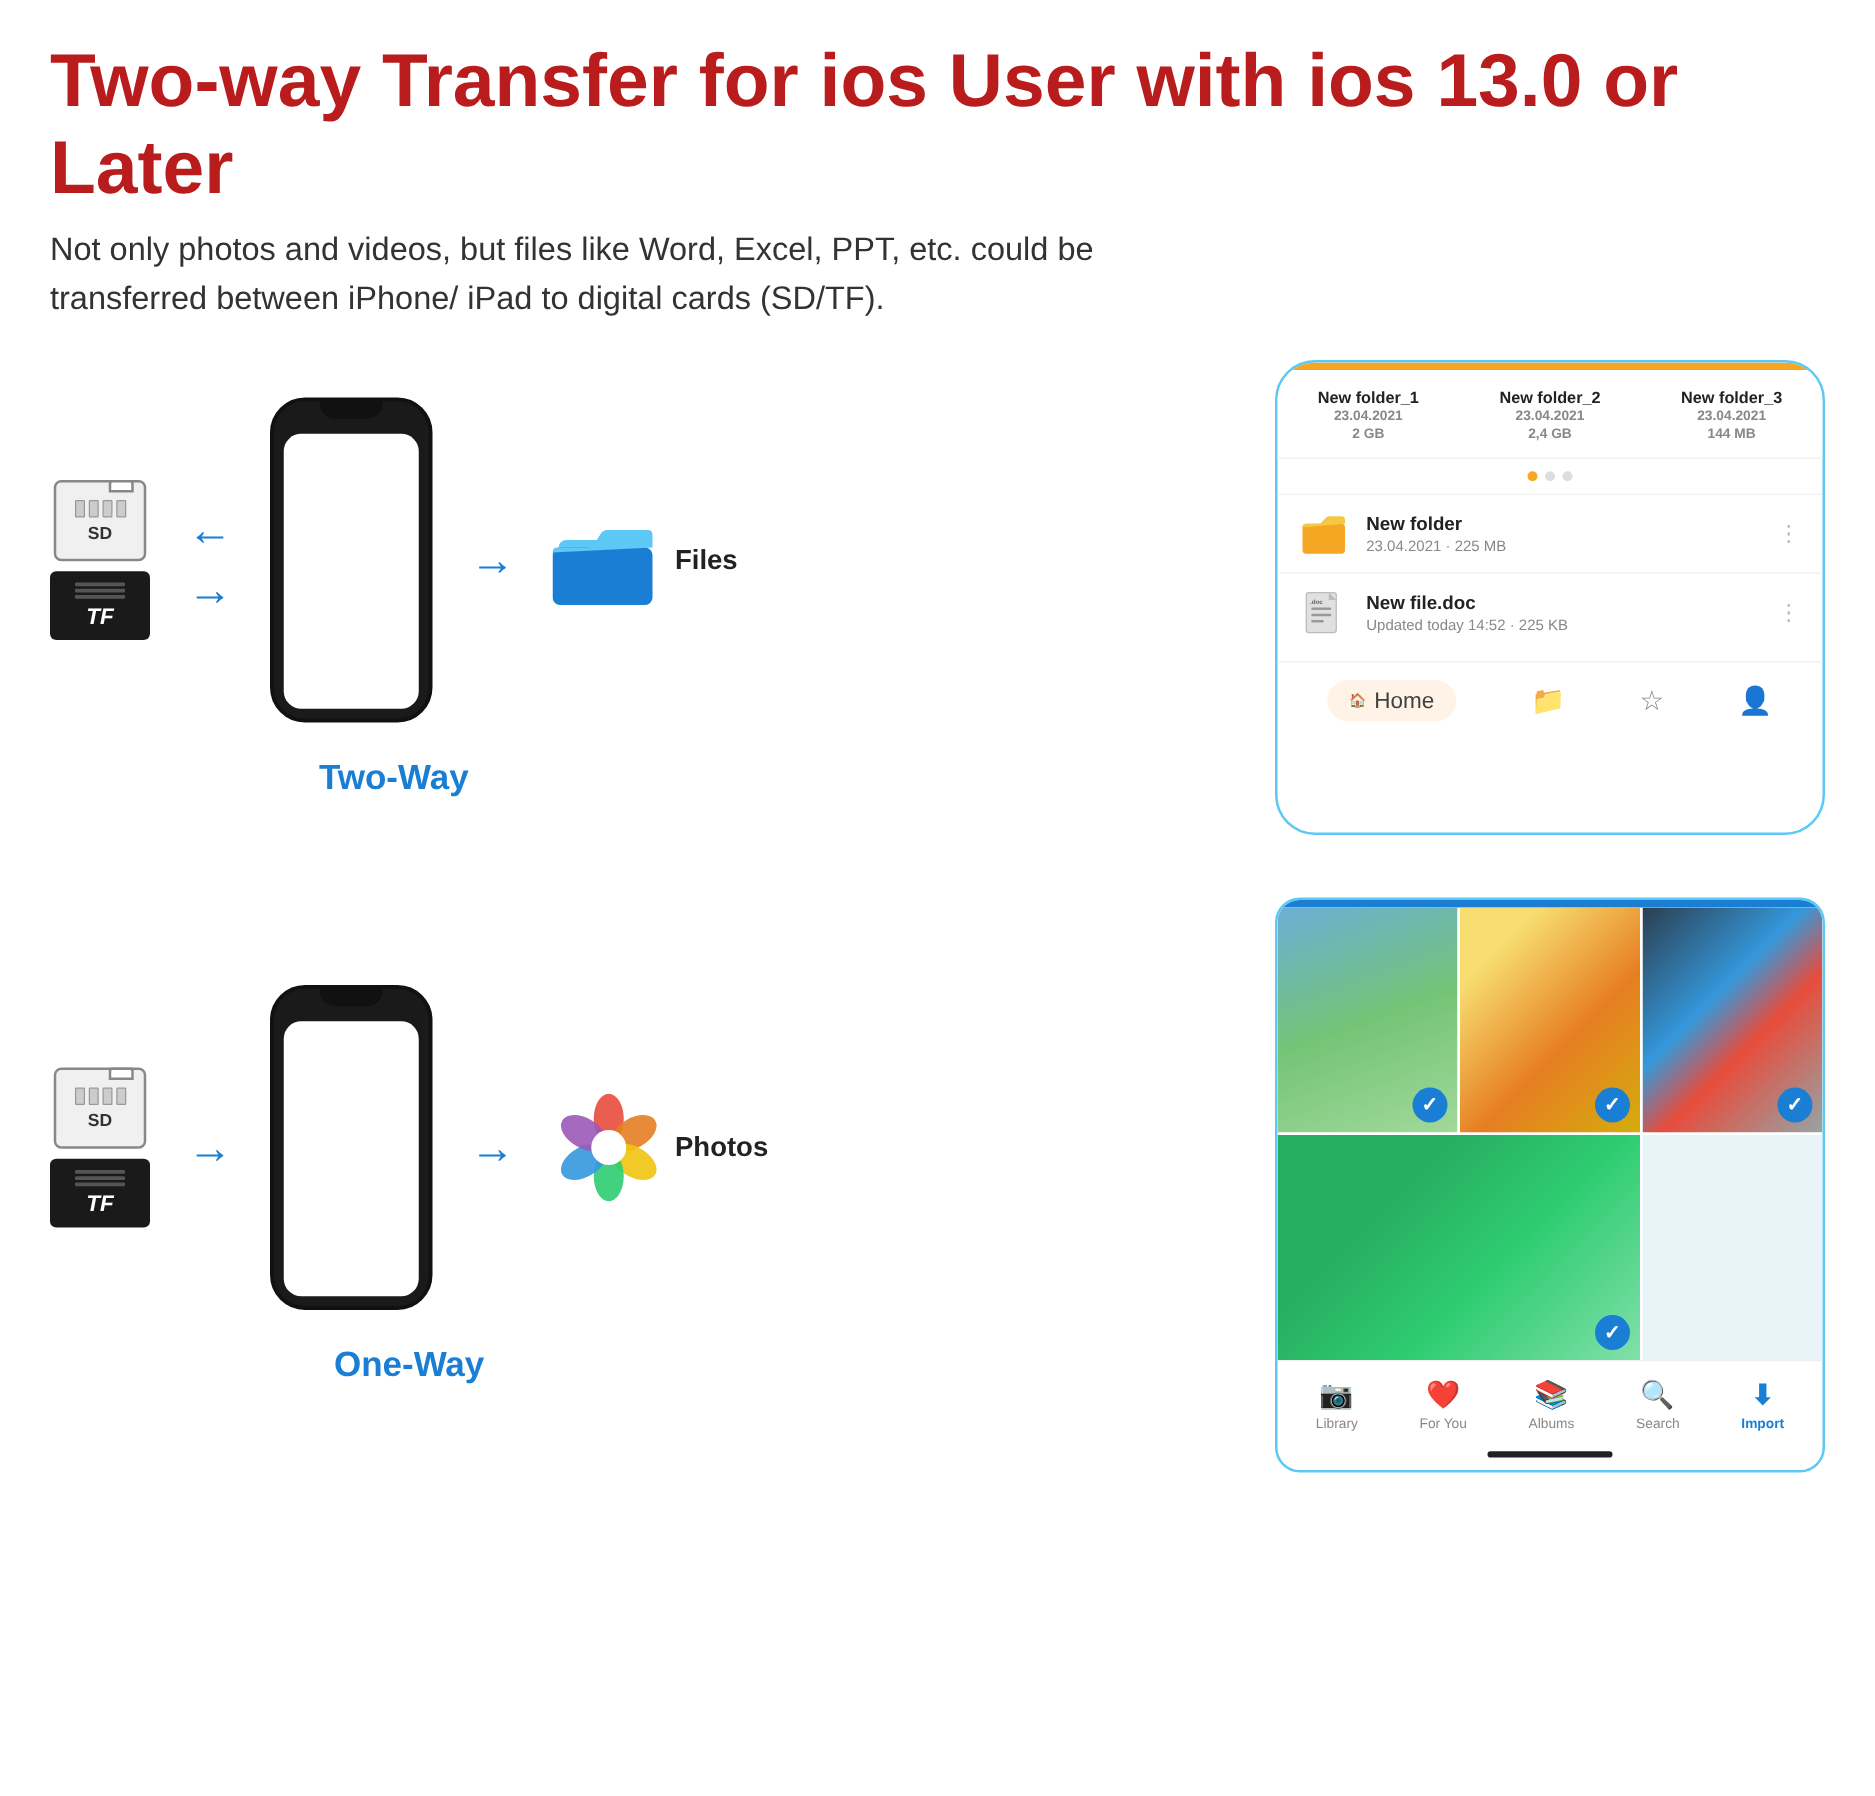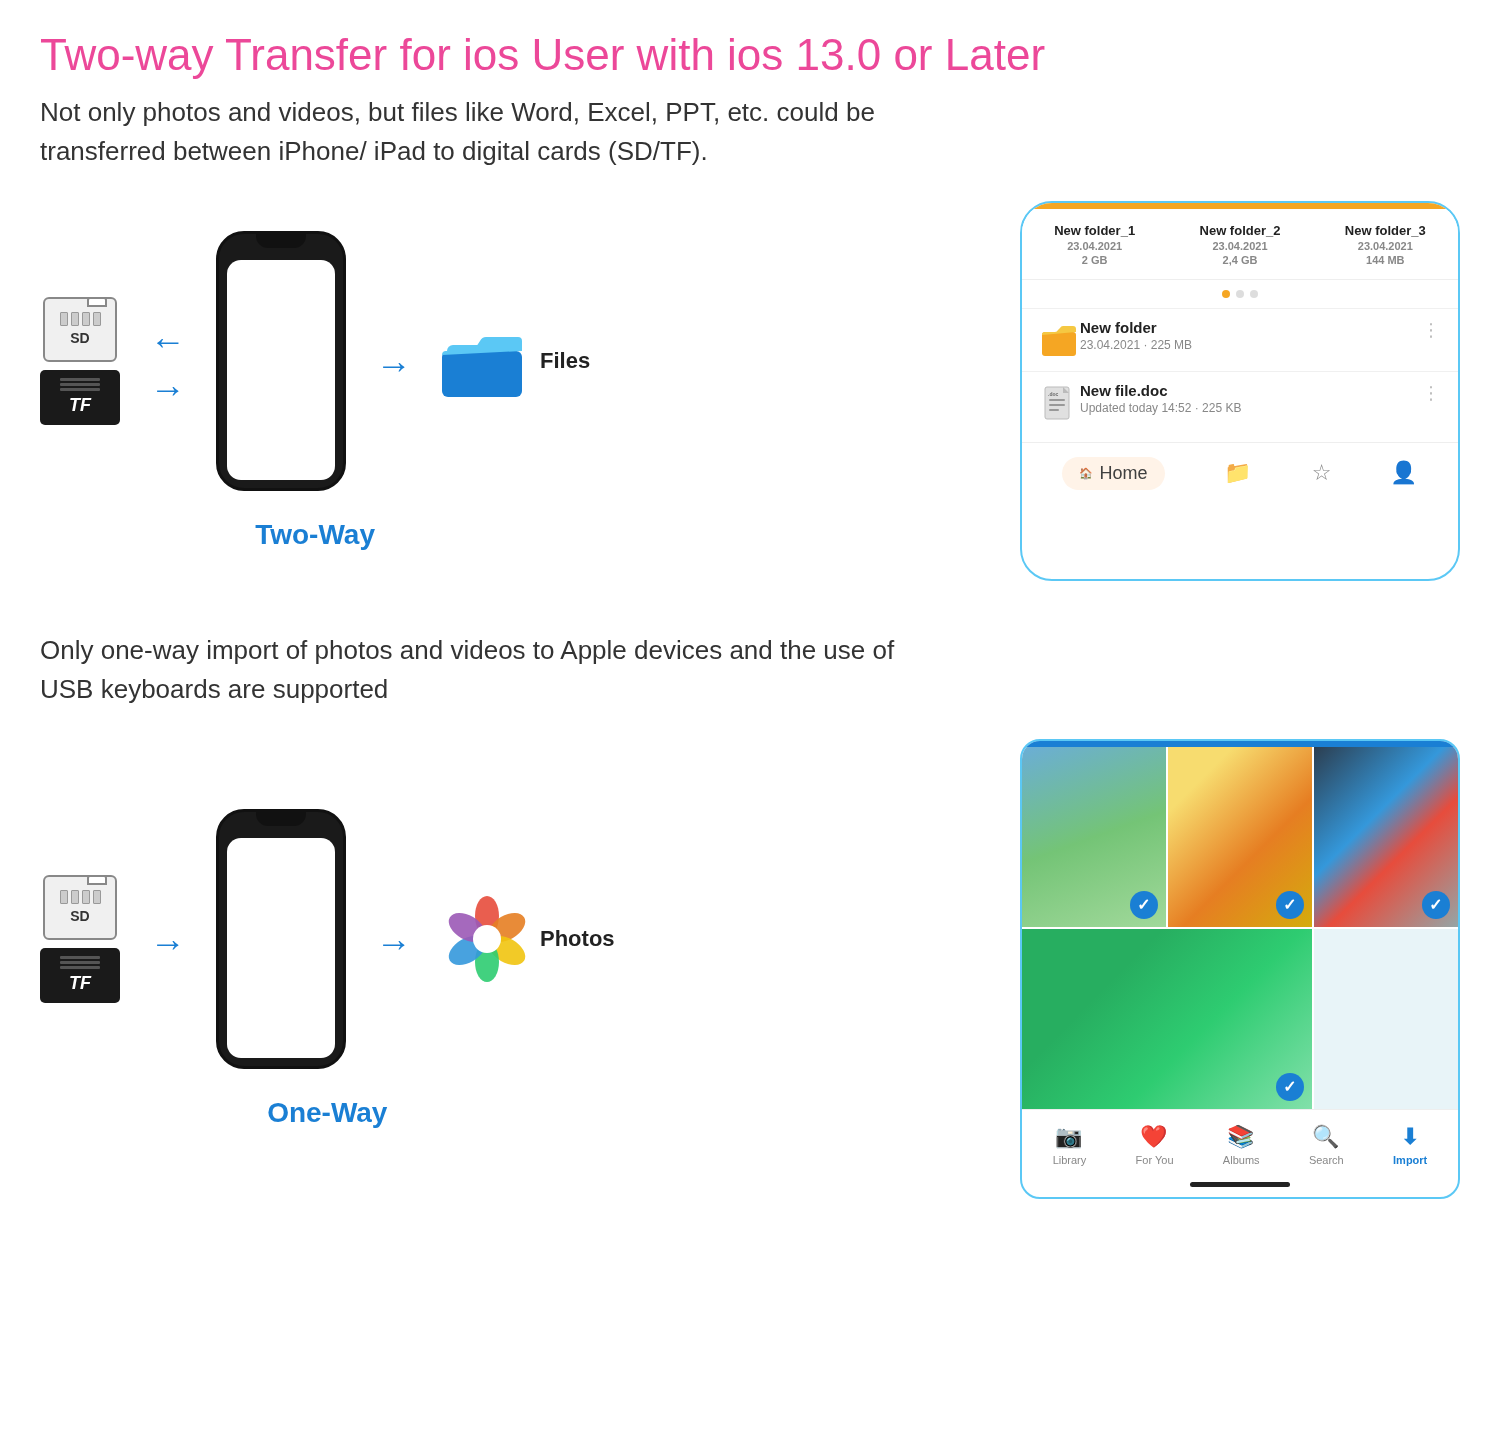--- a/index.html
+++ b/index.html
@@ -8,23 +8,23 @@
       background: #ffffff;
       width: 1500px;
       min-height: 1437px;
       padding: 30px 40px;
       color: #222;
     }
 
     .section { margin-bottom: 50px; }
 
     h1 {
-      font-size: 44px;
-      font-weight: 400;
-      color: #ec4899;
+      font-size: 60px;
+      font-weight: 700;
+      color: #b91c1c;
       line-height: 1.15;
       margin-bottom: 12px;
     }
 
     .subtitle {
       font-size: 26px;
       color: #333;
       line-height: 1.5;
       margin-bottom: 30px;
       max-width: 900px;
@@ -244,23 +244,23 @@
 
     .app-section-title {
       font-size: 16px;
       font-weight: 700;
       color: #222;
       padding: 8px 16px;
     }
 
     .app-file-row {
       display: flex;
-      align-items: flex-start;
+      align-items: center;
       padding: 10px 16px;
-      gap: 0;
+      gap: 13px;
       border-top: 1px solid #f0f0f0;
     }
     .app-file-icon {
       width: 42px;
       height: 42px;
       flex-shrink: 0;
       display: flex;
       align-items: center;
       justify-content: center;
     }
@@ -519,21 +519,20 @@
         </div>
         <div class="nav-item">
           <span class="nav-item-icon">👤</span>
         </div>
       </div>
     </div>
   </div>
 </div>
 
 <div class="section">
-  <p class="subtitle">Only one-way import of photos and videos to Apple devices and the use of USB keyboards are supported</p>
 
   <div class="diagram-row">
 
     <div class="diagram-left">
       <div style="display:flex; align-items:center; gap:30px;">
 
         <div class="cards-stack">
           <div class="sd-card">
             <div class="notch"></div>
             <div class="pins">

